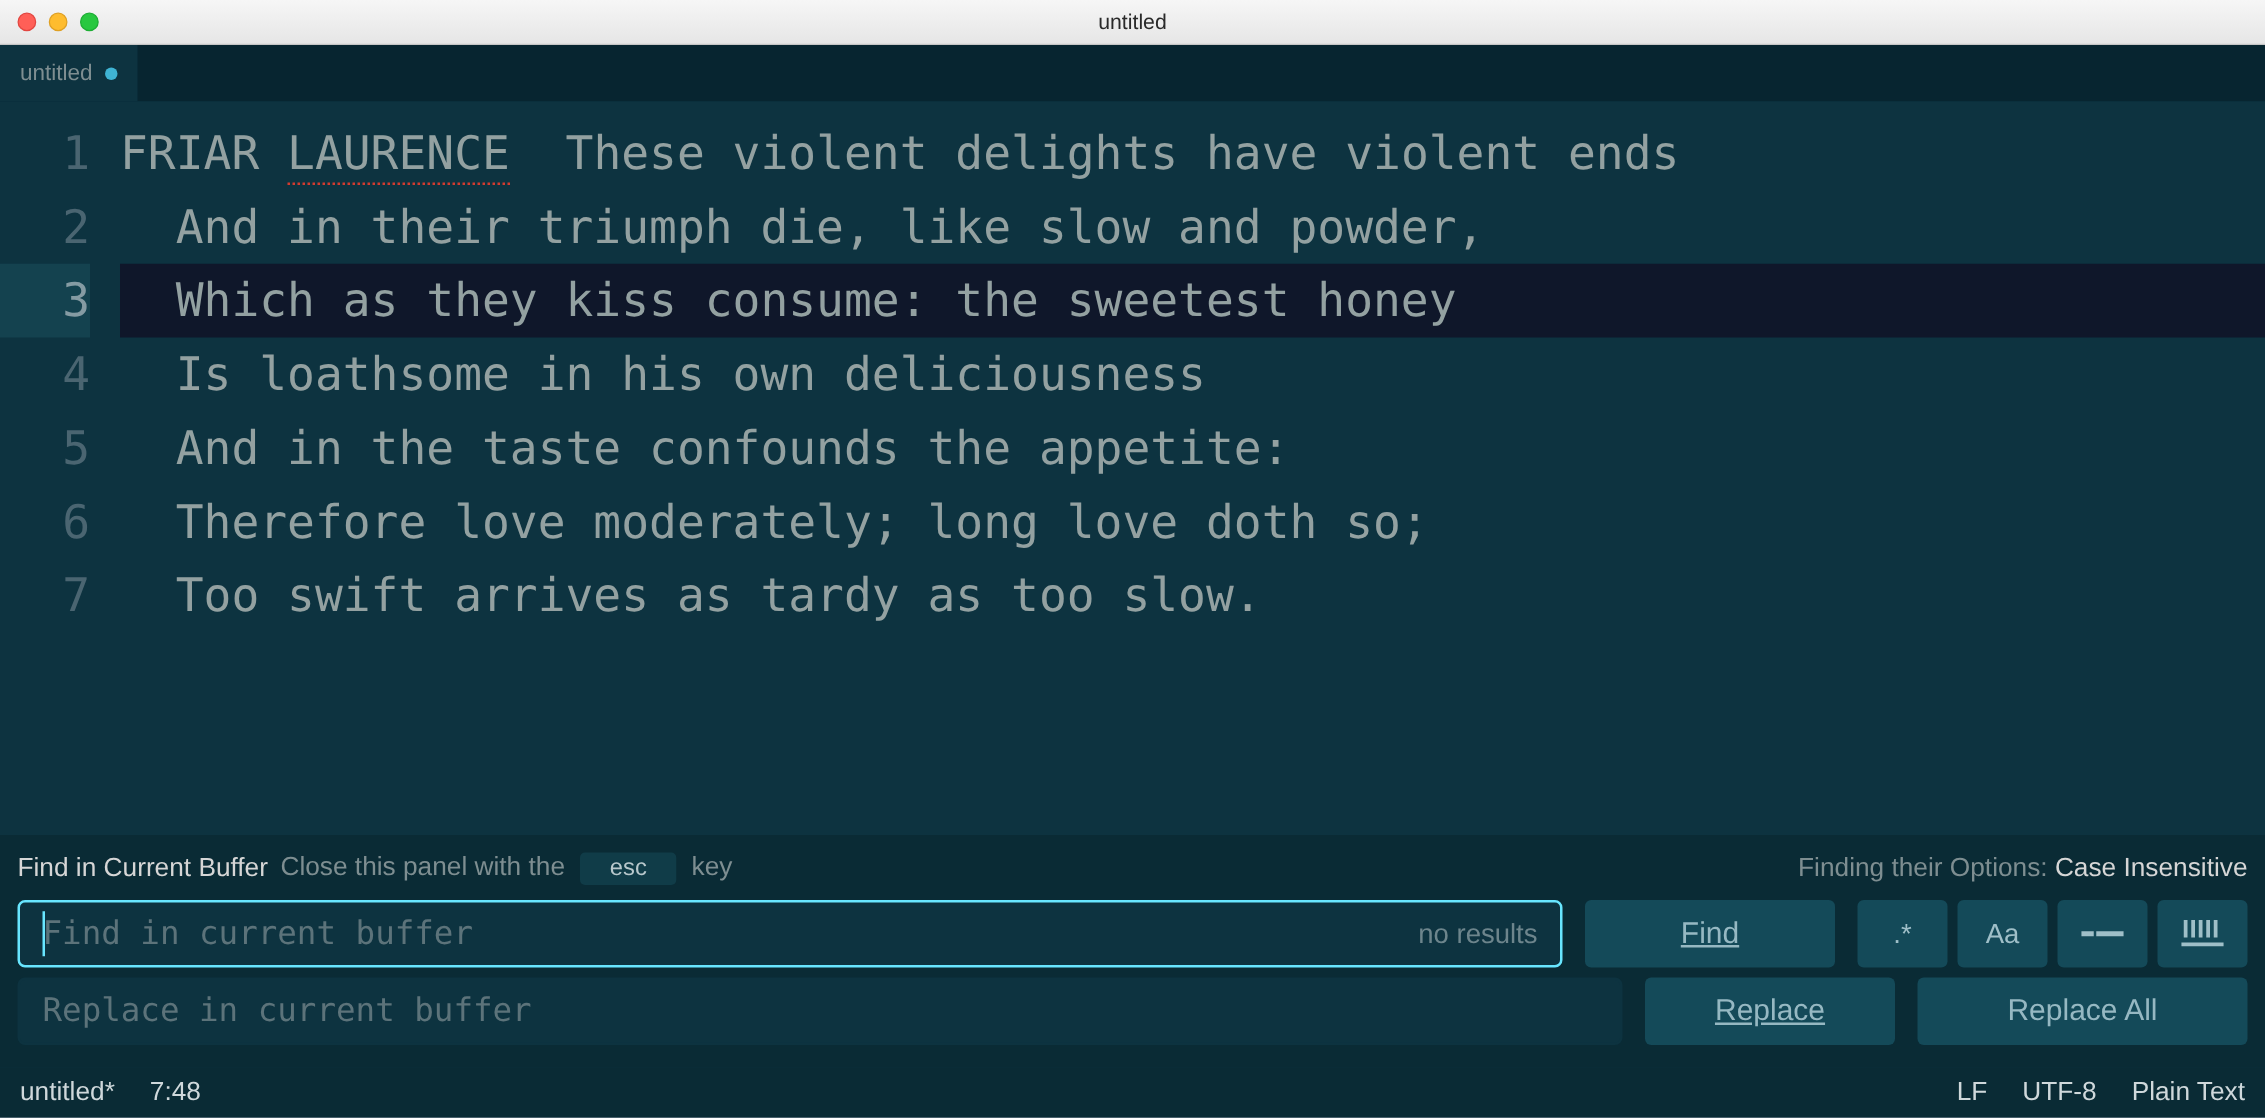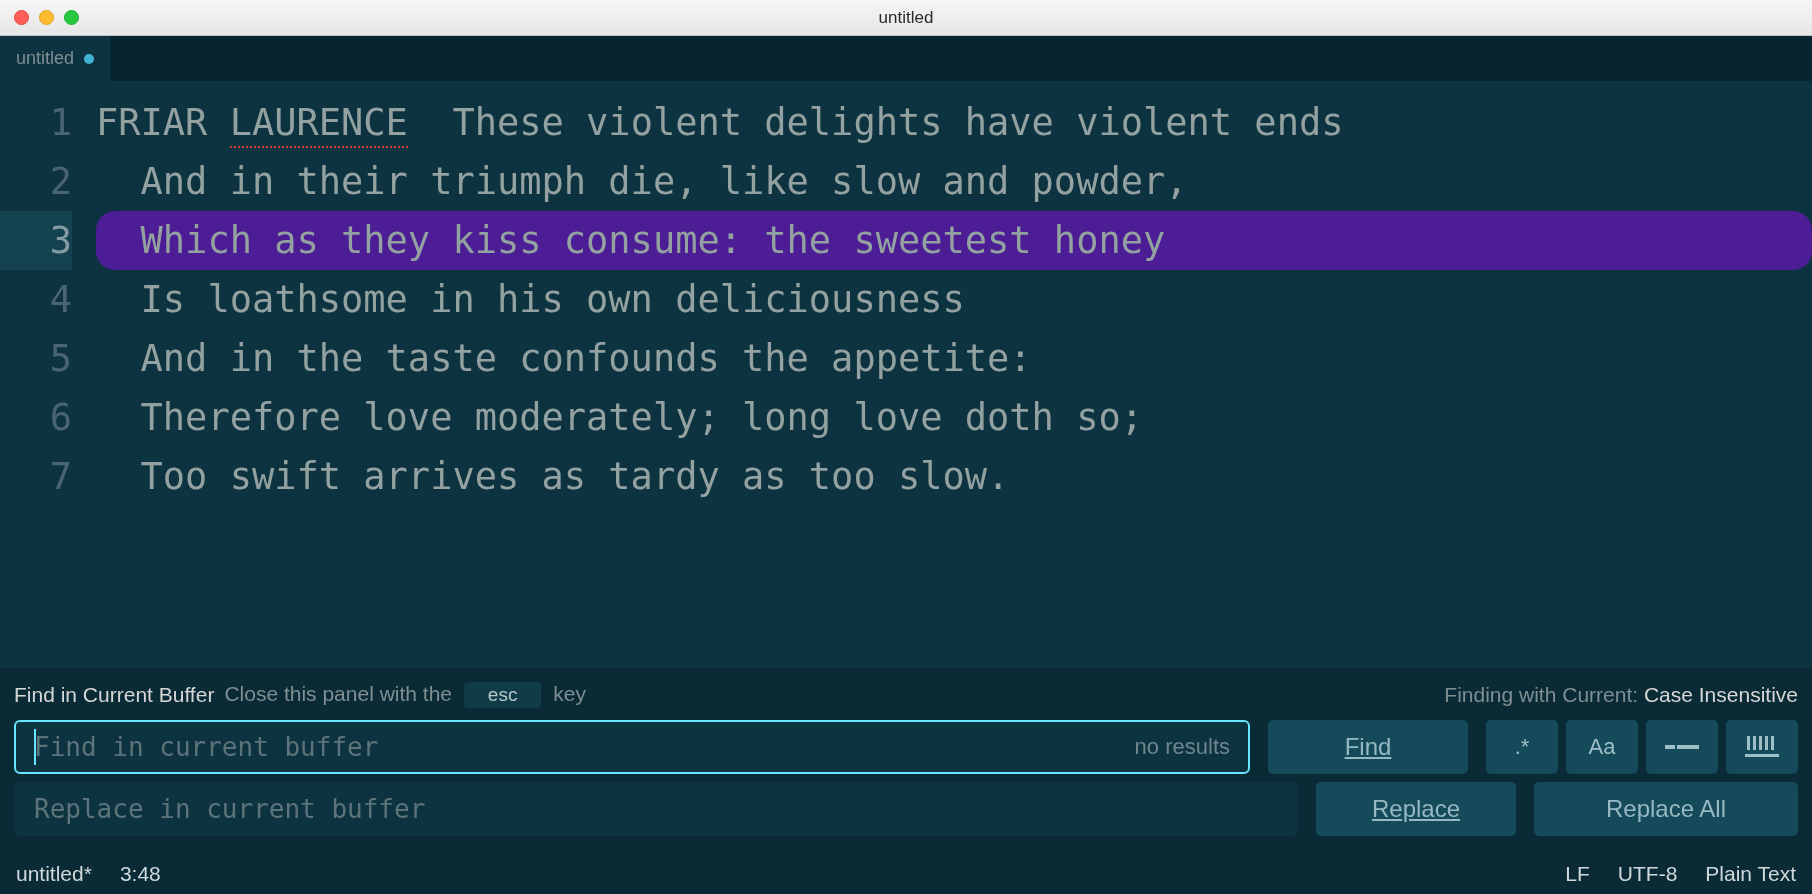--- a/index.html
+++ b/index.html
@@ -22,21 +22,21 @@
   .tabbar { height: 45px; background: #072530; display: flex; align-items: stretch; }
   .tab { display: flex; align-items: center; gap: 10px; padding: 0 16px; background: #0d3340; color: #7e8e91; font-size: 18px; }
   .tab .dirty { width: 10px; height: 10px; border-radius: 50%; background: #3fb4d4; }
 
   
   .editor { flex: 1; display: flex; font-family: Menlo, Consolas, "DejaVu Sans Mono", monospace; font-size: 37px; line-height: 59px; padding-top: 12px; }
   .gutter { width: 96px; text-align: right; color: #4a6571; padding-right: 24px; }
   .gutter .ln.active { color: #859ba3; background: #14424f; }
   .code { flex: 1; color: #93a1a1; }
   .code .line { white-space: pre; padding-left: 0; }
-  .code .line.active { background: #4c1d95; border-radius: 19px; }
+  .code .line.active { background: #0f172a; }
   .spellerr { border-bottom: 2px dotted #d33b2f; padding-bottom: 2px; }
 
   
   .find-panel { background: #0a2b35; padding: 14px 14px 18px 14px; }
   .find-header { display: flex; align-items: center; font-size: 21px; margin-bottom: 12px; }
   .find-header .lead { color: #d6d6d6; margin-right: 10px; }
   .find-header .hint { color: #7e8e91; }
   .esc-key { display: inline-block; background: #103c48; color: #b8c8cc; padding: 2px 24px; border-radius: 4px; margin: 0 6px; font-size: 19px; }
   .find-header .right { margin-left: auto; color: #7e8e91; }
   .find-header .right .opt { color: #d6d6d6; }
@@ -105,21 +105,21 @@
 
   <div class="find-panel">
     <div class="find-header">
       <span class="lead">Find in Current Buffer</span>
       <span class="hint">
         <span>Close this panel with the</span>
         <span class="esc-key">esc</span>
         <span>key</span>
       </span>
       <span class="right">
-        <span>Finding with Current:</span>
+        <span>Finding their Options:</span>
         <span class="opt">Case Insensitive</span>
       </span>
     </div>
 
     <div class="find-row">
       <div class="find-input-wrap focused">
         <div class="cursor-bar"></div>
         <input class="find-input" placeholder="Find in current buffer" style="">
         <span class="no-results">no results</span>
       </div>
@@ -150,20 +150,20 @@
       <div class="find-input-wrap">
         <input class="find-input" placeholder="Replace in current buffer" style="">
       </div>
       <button class="btn wide">Replace</button>
       <button class="btn replace-all">Replace All</button>
     </div>
   </div>
 
   <div class="statusbar">
     <span class="file">untitled*</span>
-    <span class="item">3:48</span>
+    <span class="item">7:48</span>
     <span class="spacer"></span>
     <span class="item">LF</span>
     <span class="item">UTF-8</span>
     <span class="item">Plain Text</span>
   </div>
 
 </div>
 
 </body></html>

